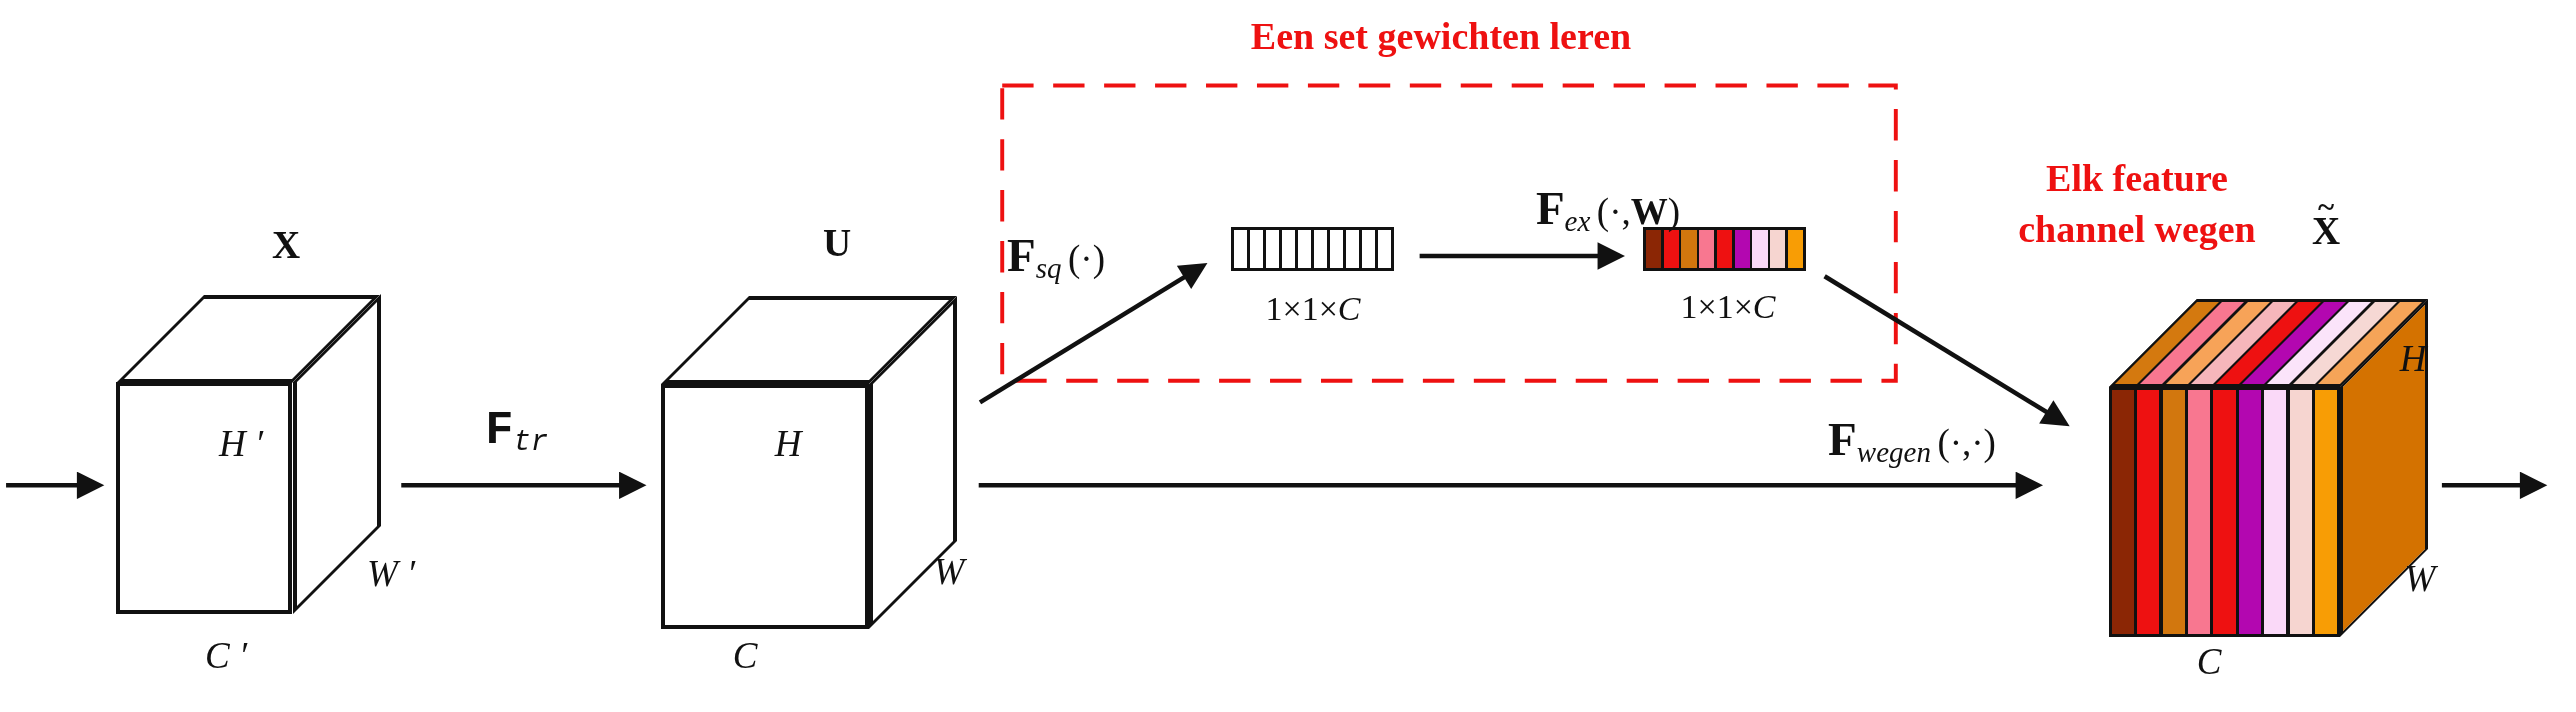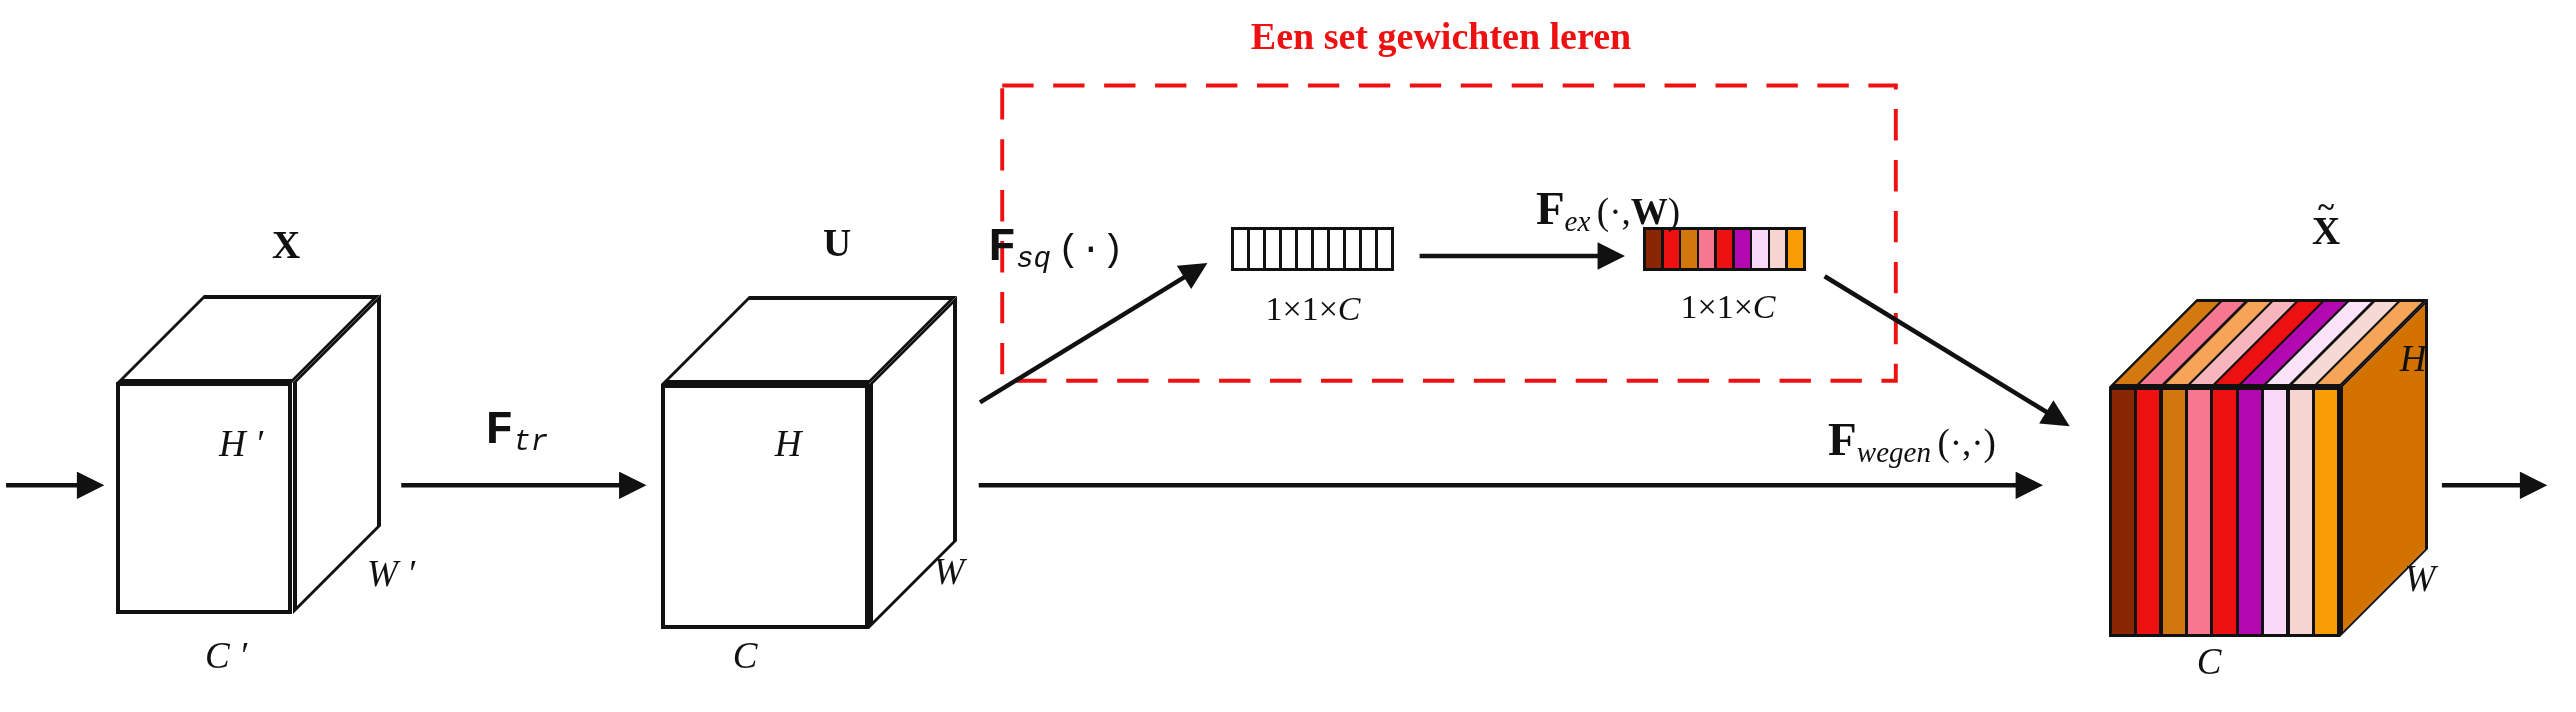--- a/index.html
+++ b/index.html
@@ -67,21 +67,21 @@
   <div class="wface skew-top" style="left:661px;top:296px;width:208px;height:88px;"></div>
   <div class="wface skew-side" style="left:869px;top:384px;width:88px;height:245px;"></div>
   <div class="wface" style="left:661px;top:384px;width:208px;height:245px;"></div>
   <div class="lbl name" style="left:837px;top:242px;">U</div>
   <div class="lbl dim" style="left:788px;top:443px;">H</div>
   <div class="lbl dim" style="left:949px;top:571px;">W</div>
   <div class="lbl dim" style="left:745px;top:655px;">C</div>
 
   <div class="lbl red-note" style="left:1441px;top:37px;">Een set gewichten leren</div>
 
-  <div class="lbl fn" style="left:1056px;top:247px;font-family:Liberation Mono, monospace;">
+  <div class="lbl fn" style="left:1056px;top:255px;">
     <span class="F">F</span><span class="sub">sq</span><span class="args">(·)</span>
   </div>
 
   <div class="bar" style="left:1231px;top:227px;width:163px;height:44px;">
 
   <div class="cell"></div>
       <div class="cell"></div>
       <div class="cell"></div>
       <div class="cell"></div>
       <div class="cell"></div>
@@ -112,20 +112,24 @@
       <div class="cell" style="background: rgb(248, 157, 5);"></div>
     </div>
   <div class="lbl dims" style="left:1728px;top:307px;">
     <span>1×1×</span><span class="c">C</span>
   </div>
 
   <div class="lbl fn" style="left:1912px;top:439px;">
     <span class="F">F</span><span class="sub">wegen</span><span class="args">(·,·)</span>
   </div>
 
+  <div class="lbl red-note" style="left:2137px;top:204px;">
+    <div>Elk feature</div>
+    <div>channel wegen</div>
+  </div>
 
   <div class="lbl" style="left:2326px;top:230px;">
     <span class="xt name">
       <span class="tilde">~</span><span>X</span>
     </span>
   </div>
 
   <div class="face skew-top" style="left:2109px;top:299px;width:231px;height:88px;">
 
   <div class="cell" style="background: rgb(212, 121, 15);"></div>

